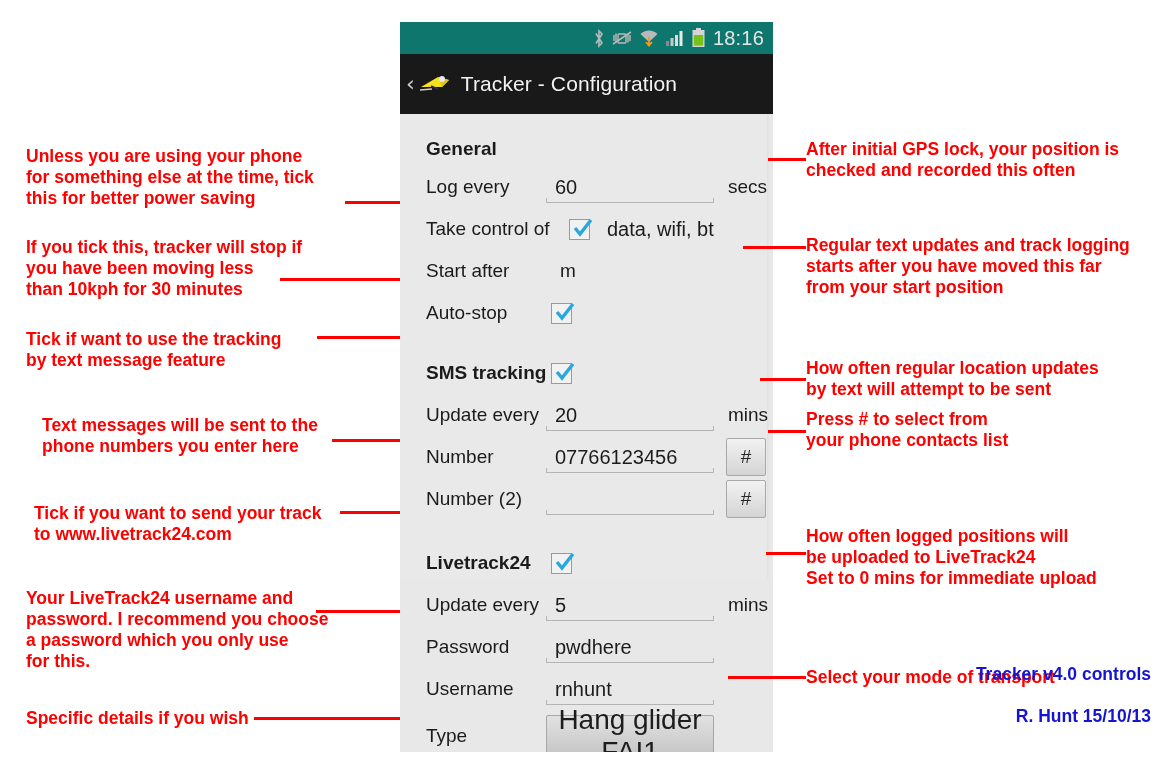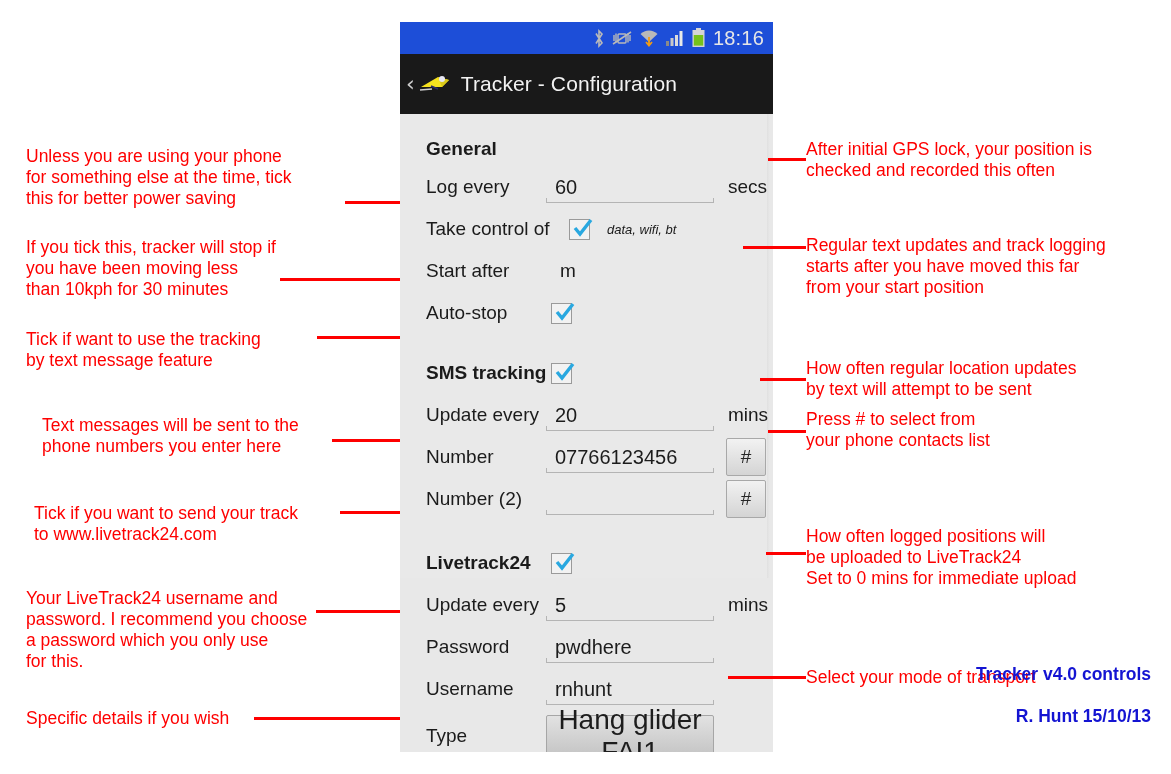--- a/index.html
+++ b/index.html
@@ -24,21 +24,21 @@
     height: 730px;
     background: #e8e8e8;
     overflow: hidden;
   }
 
   
   #statusbar {
     position: absolute;
     left: 0; top: 0;
     width: 373px; height: 32px;
-    background: #1d4ed8;
+    background: #0f766e;
     display: flex;
     align-items: center;
     justify-content: flex-end;
     padding-right: 9px;
     box-sizing: border-box;
   }
   #statusbar .sb-icon {
     margin-left: 7px;
     display: inline-flex;
     align-items: center;
@@ -176,25 +176,24 @@
     position: relative;
     flex: 0 0 21px;
     margin-left: 5px;
   }
   .checkbox .tick {
     position: absolute;
     left: -1px; top: -5px;
     width: 27px; height: 27px;
   }
   .cb-caption {
-    font-size: 13px;
+    font-size: 20px;
     color: #1b1b1b;
     margin-left: 17px;
     white-space: nowrap;
-    font-style: italic;
   }
 
   .hashbtn {
     width: 40px;
     height: 38px;
     margin-left: 12px;
     background: linear-gradient(to bottom,#f2f2f2,#d4d4d4);
     border: 1px solid #a8a8a8;
     border-radius: 2px;
     font-size: 19px;
@@ -218,21 +217,21 @@
     font-size: 28px;
     color: #1d1d1d;
     box-sizing: border-box;
     text-align: center;
   }
 
   
   .anno {
     position: absolute;
     color: #fe0000;
-    font-weight: normal;
+    font-weight: bold;
     font-size: 17.5px;
     line-height: 21px;
     white-space: pre-line;
     font-family: "Liberation Sans", sans-serif;
   }
   .anno.right { text-align: left; }
   .leader {
     position: absolute;
     height: 3px;
     background: #fe0000;

